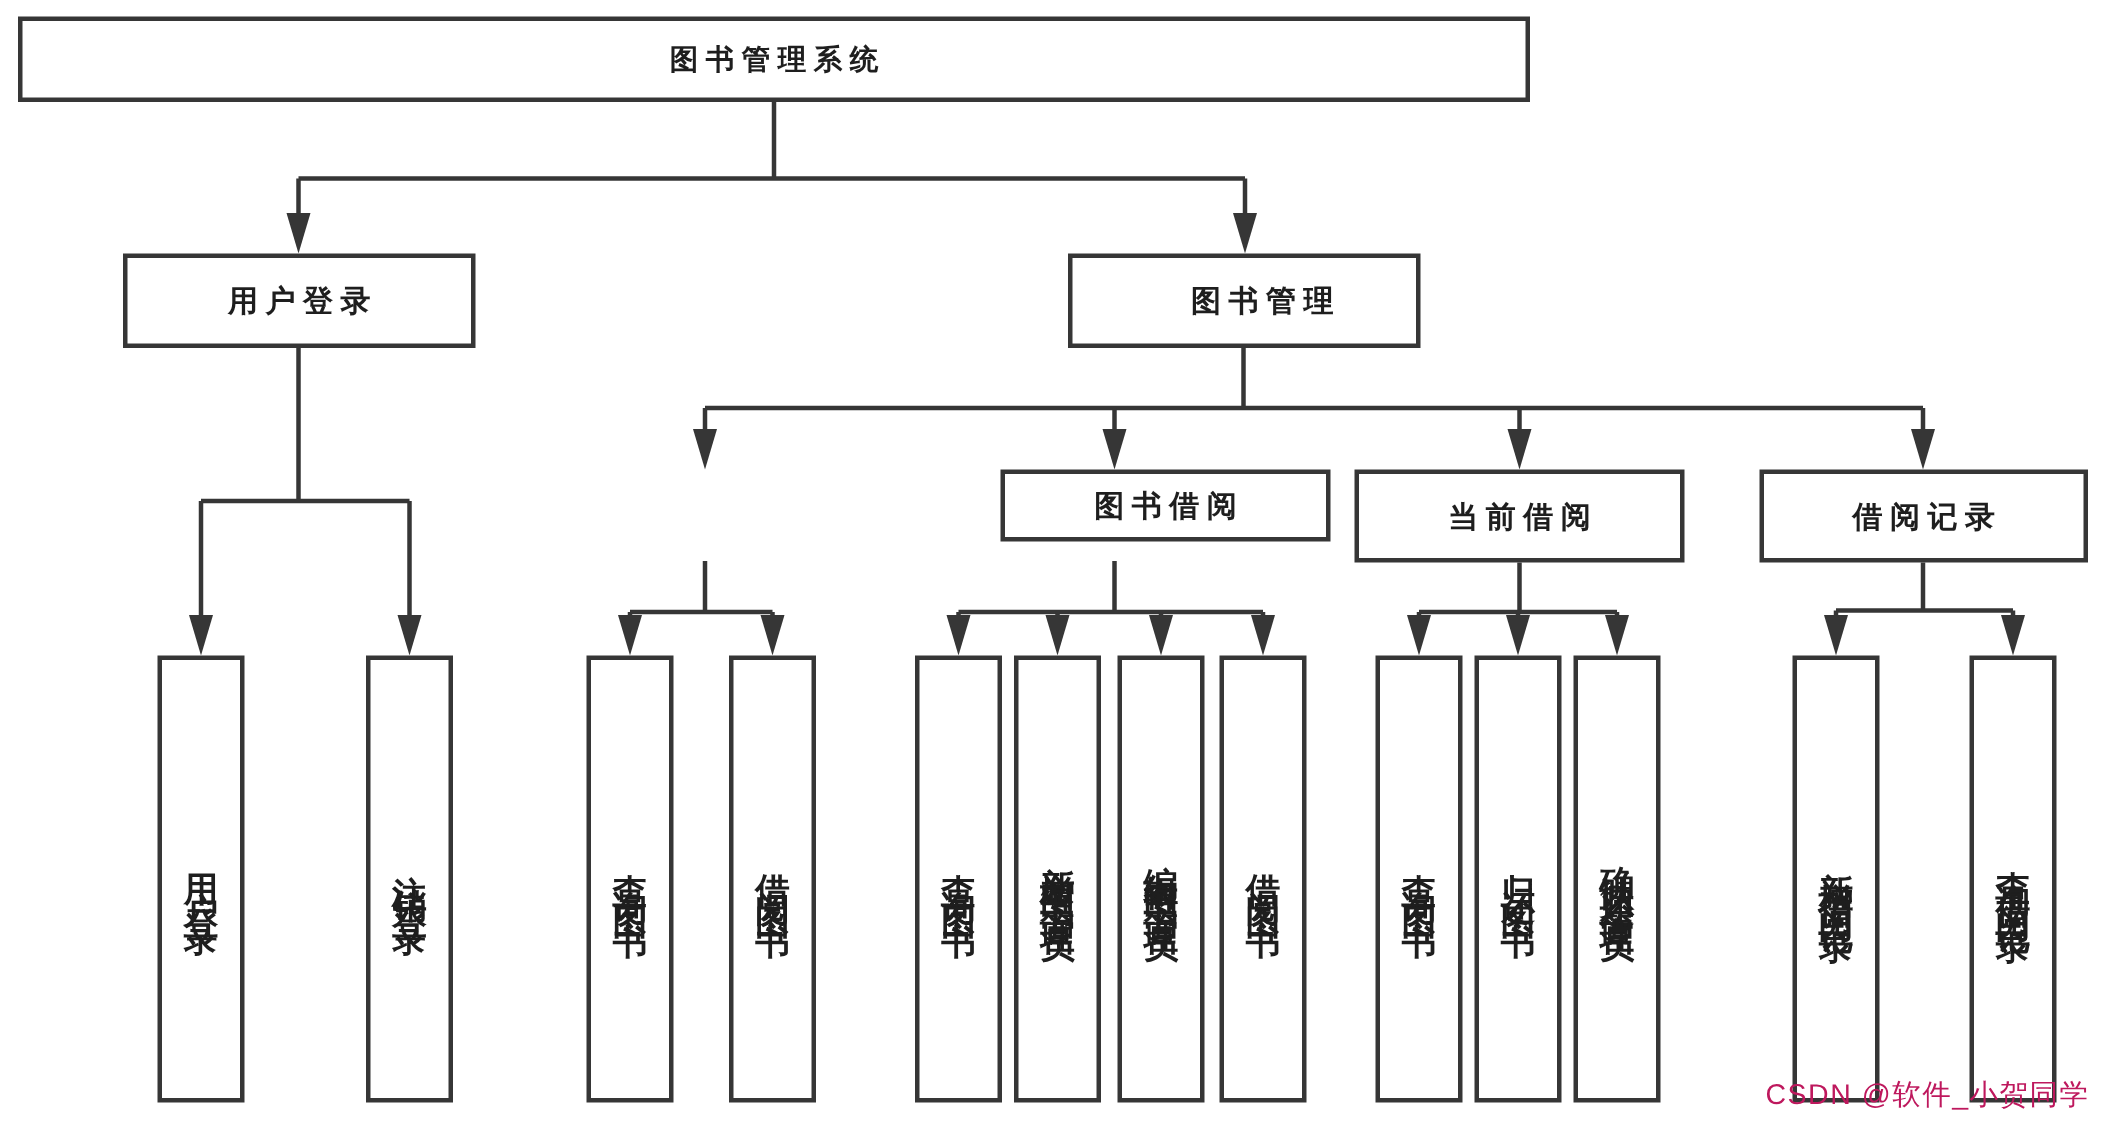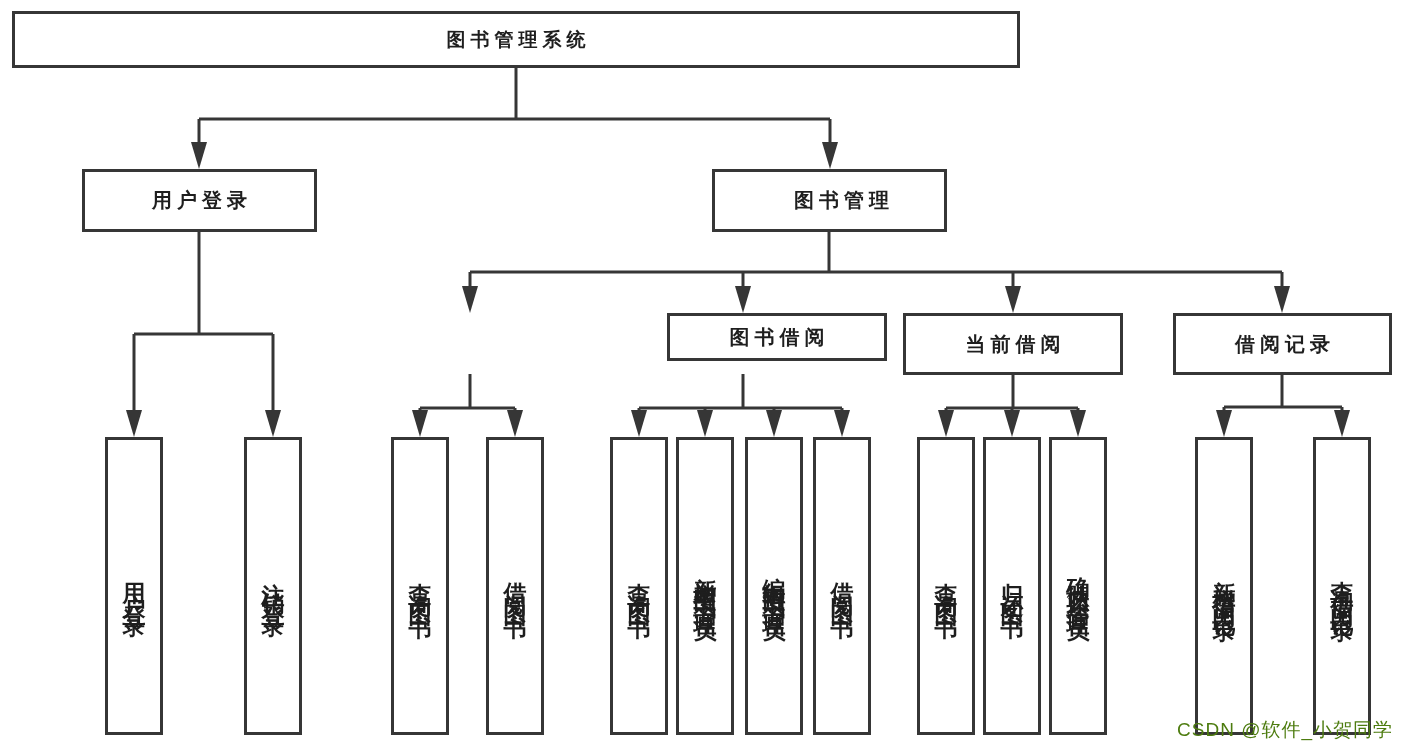--- a/index.html
+++ b/index.html
@@ -40,21 +40,21 @@
     white-space: nowrap;
   }
   .sp-lg span { letter-spacing: 11px; }
   .sp-md span { letter-spacing: 8px; }
   .sp-sm span { letter-spacing: 6px; }
   #watermark {
     position: absolute;
     right: 12px;
     bottom: 4px;
     font-size: 19px;
-    color: #4d7c0f;
+    color: #be185d;
     letter-spacing: 1px;
     z-index: 5;
     white-space: nowrap;
   }
 </style>
 </head>
 <body>
 
 <div id="canvas">
 

